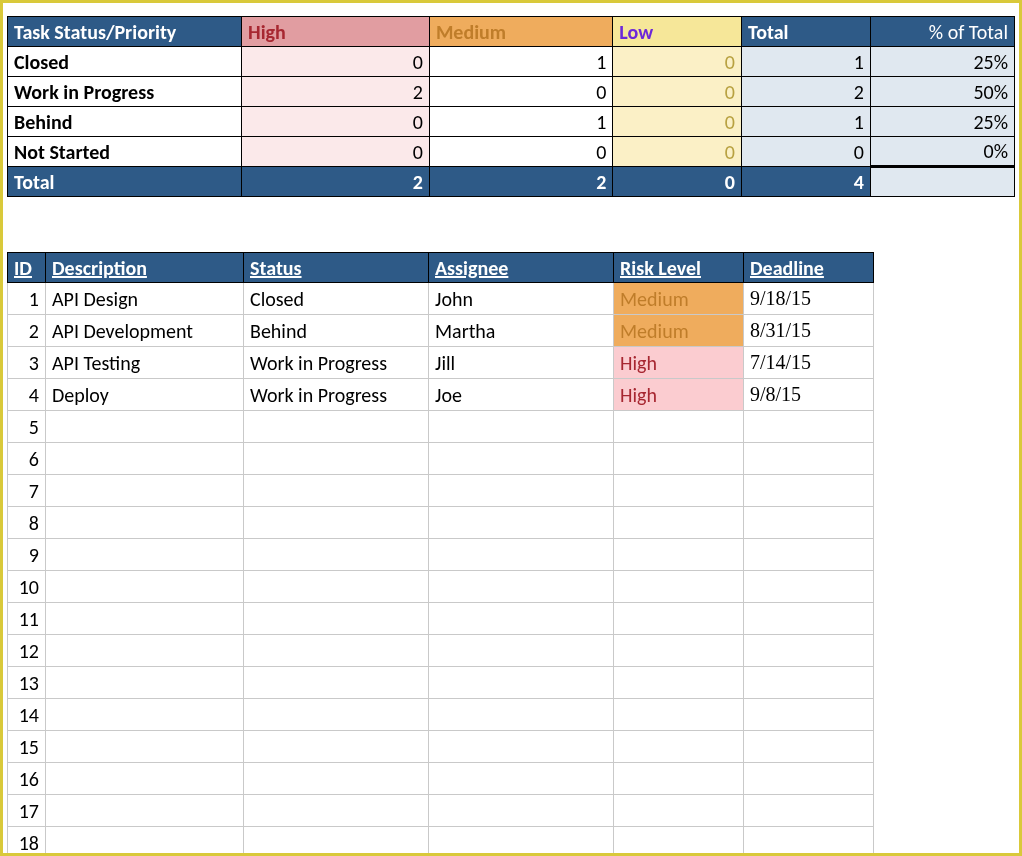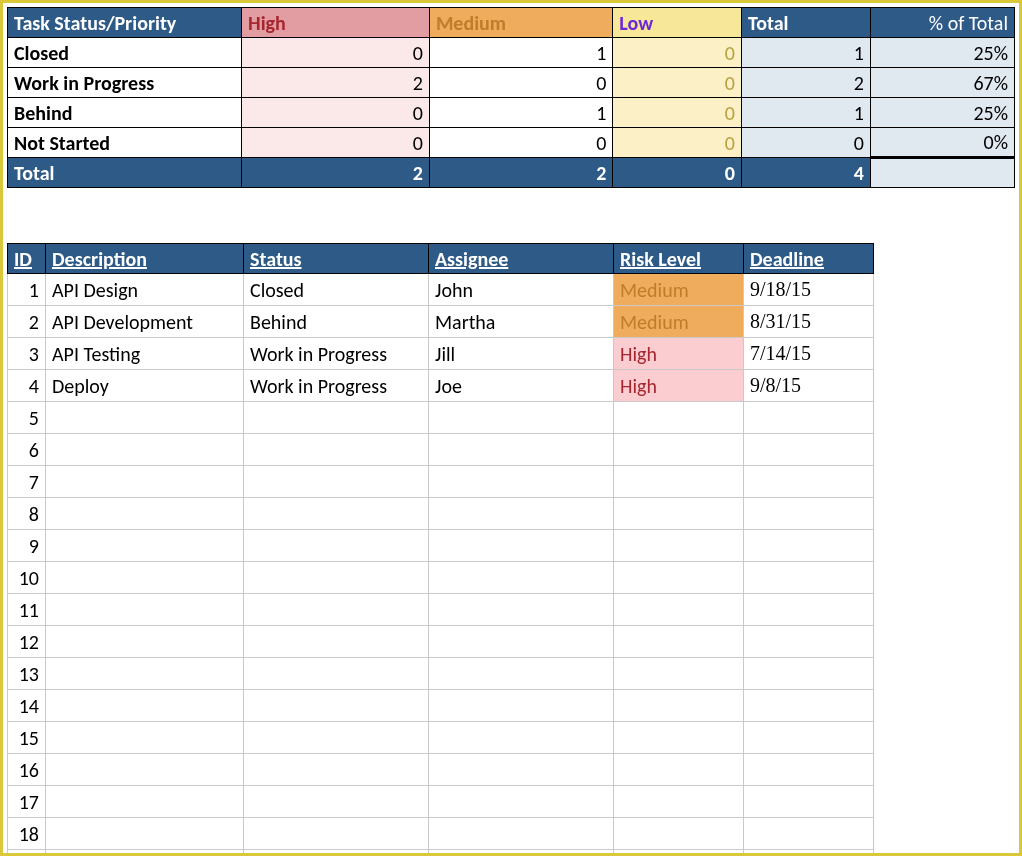--- a/index.html
+++ b/index.html
@@ -9,20 +9,21 @@
       border: 3px solid #d9c93a;
       width: 1022px;
       height: 856px;
       padding: 4px;
     }
     
     
     .summary-table {
       border-collapse: collapse;
       font-size: 20px;
+      margin-top: 9px;
     }
     .summary-table th, .summary-table td {
       border: 1px solid #000;
       padding: 2px 6px;
       height: 30px;
       white-space: nowrap;
     }
     .hdr-dark {
       background: #2e5a87;
       color: #fff;
@@ -115,21 +116,21 @@
       <td class="cell-low">0</td>
       <td class="cell-total">1</td>
       <td class="cell-pct">25%</td>
     </tr>
     <tr>
       <td class="row-label">Work in Progress</td>
       <td class="cell-high">2</td>
       <td class="cell-medium">0</td>
       <td class="cell-low">0</td>
       <td class="cell-total">2</td>
-      <td class="cell-pct">67%</td>
+      <td class="cell-pct">50%</td>
     </tr>
     <tr>
       <td class="row-label">Behind</td>
       <td class="cell-high">0</td>
       <td class="cell-medium">1</td>
       <td class="cell-low">0</td>
       <td class="cell-total">1</td>
       <td class="cell-pct">25%</td>
     </tr>
     <tr>

